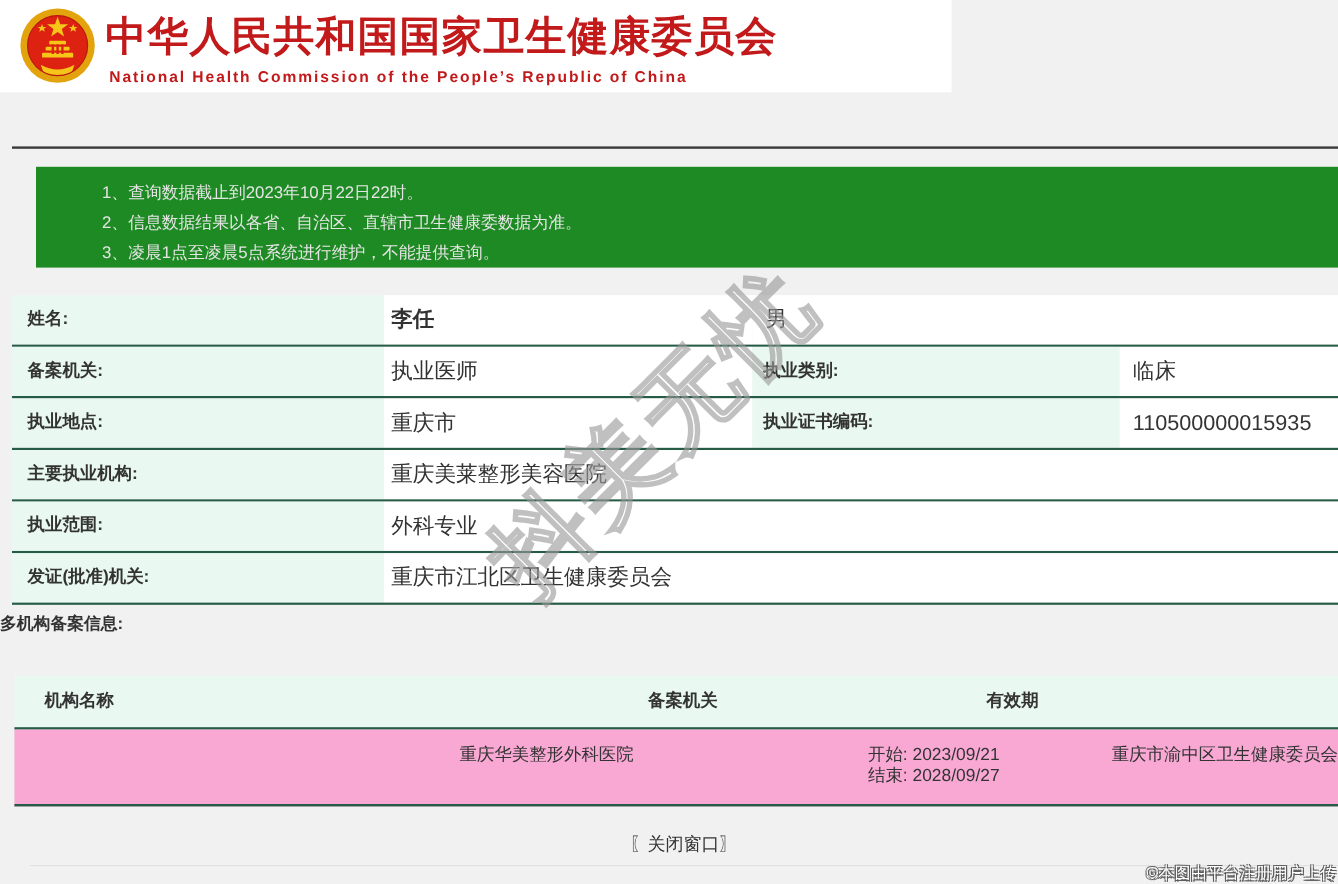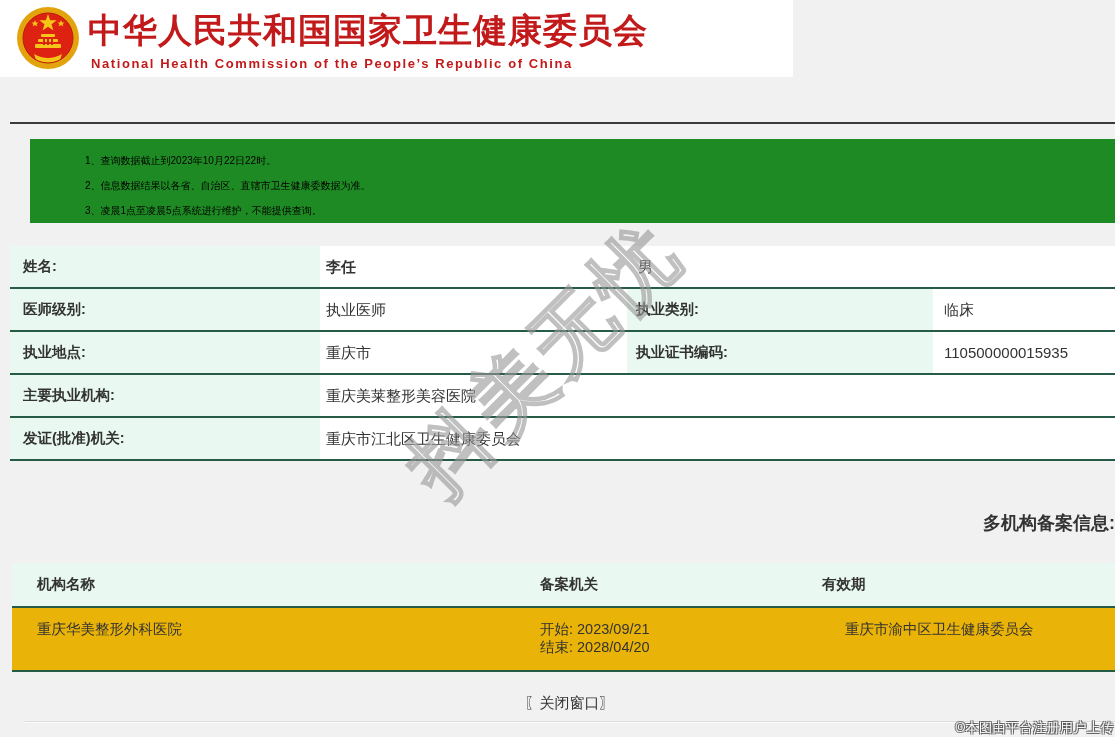--- a/index.html
+++ b/index.html
@@ -18,42 +18,42 @@
   }
   .title-en{
     position:absolute;left:91px;top:56px;white-space:nowrap;
     font-size:13px;font-weight:bold;color:#c2191a;letter-spacing:1.6px;
   }
   
   .top-divider{position:absolute;left:10px;top:122px;right:0;height:2px;background:#3a3a3a;}
   
   .notice{
     position:absolute;left:30px;top:139px;width:1085px;height:84px;
-    background:#1e8a23;color:#000000;box-sizing:border-box;
-    padding:9px 10px 0 55px;font-size:10px;line-height:25px;
+    background:#1e8a23;color:#e5e5e5;box-sizing:border-box;
+    padding:9px 10px 0 55px;font-size:14px;line-height:25px;
   }
   
   .doctor-table{position:absolute;left:10px;top:246px;width:1105px;}
   .drow{display:flex;height:41px;border-bottom:2px solid #265b45;}
   .dlabel{width:310px;background:#e9f8f0;line-height:41px;padding-left:13px;
           box-sizing:border-box;font-weight:bold;font-size:14.5px;}
   .dlabel.second{width:306px;padding-left:9px;}
   .dval{width:307px;background:#ffffff;line-height:41px;padding-left:6px;
-        box-sizing:border-box;font-size:15px;}
+        box-sizing:border-box;font-size:18px;}
   .dval.last{width:auto;flex:1;padding-left:11px;}
   .dval.full{width:auto;flex:1;}
   .bold{font-weight:bold;}
   
-  .section-title{position:absolute;left:0;top:511px;width:100%;text-align:right;
-                 font-size:18px;font-weight:bold;}
+  .section-title{position:absolute;left:0;top:511px;width:100%;text-align:left;
+                 font-size:14px;font-weight:bold;}
   .filing-table{position:absolute;left:12px;top:563px;width:1103px;}
   .frow{display:flex;border-bottom:2px solid #265b45;}
   .frow.head{background:#e9f8f0;height:43px;}
   .frow.head .fcell{line-height:43px;font-weight:bold;font-size:14.5px;}
-  .frow.body{background:#eab308;}
+  .frow.body{background:#f9a8d4;text-align:right;}
   .frow.body .fcell{padding-top:12px;padding-bottom:14px;font-size:14.5px;line-height:18px;}
   .fcell{box-sizing:border-box;}
   .fcell.c1{width:516px;padding-left:25px;}
   .fcell.c2{width:305px;padding-left:12px;}
   .fcell.c3{flex:1;padding-left:12px;}
   
   .close-row{position:absolute;left:12px;top:694px;width:100%;text-align:center;}
   .close-link{font-size:15px;color:#333;cursor:pointer;}
   .bottom-divider{position:absolute;left:25px;top:721px;right:0;height:1px;background:#dcdcdc;
                   border-bottom:1px solid #fbfbfb;}
@@ -102,54 +102,58 @@
   <div>3、凌晨1点至凌晨5点系统进行维护，不能提供查询。</div>
 </div>
 
 <div class="doctor-table">
   <div class="drow">
     <div class="dlabel">姓名:</div>
     <div class="dval bold">李任</div>
     <div class="dval last">男</div>
   </div>
   <div class="drow">
-    <div class="dlabel">医师级别:</div>
+    <div class="dlabel">备案机关:</div>
     <div class="dval">执业医师</div>
     <div class="dlabel second">执业类别:</div>
     <div class="dval last">临床</div>
   </div>
   <div class="drow">
     <div class="dlabel">执业地点:</div>
     <div class="dval">重庆市</div>
     <div class="dlabel second">执业证书编码:</div>
     <div class="dval last">110500000015935</div>
   </div>
   <div class="drow">
     <div class="dlabel">主要执业机构:</div>
     <div class="dval full">重庆美莱整形美容医院</div>
+  </div>
+  <div class="drow">
+    <div class="dlabel">执业范围:</div>
+    <div class="dval full">外科专业</div>
   </div>
   <div class="drow">
     <div class="dlabel">发证(批准)机关:</div>
     <div class="dval full">重庆市江北区卫生健康委员会</div>
   </div>
 </div>
 
 <div class="section-title">多机构备案信息:</div>
 
 <div class="filing-table">
   <div class="frow head">
     <div class="fcell c1">机构名称</div>
     <div class="fcell c3">备案机关</div>
     <div class="fcell c2">有效期</div>
   </div>
   <div class="frow body">
     <div class="fcell c1">重庆华美整形外科医院</div>
     <div class="fcell c2">
       <div>开始: 2023/09/21</div>
-      <div>结束: 2028/04/20</div>
+      <div>结束: 2028/09/27</div>
     </div>
     <div class="fcell c3">重庆市渝中区卫生健康委员会</div>
   </div>
 </div>
 
 <div class="close-row">
   <span class="close-link">〖关闭窗口〗</span>
 </div>
 
 <div class="bottom-divider"></div>

